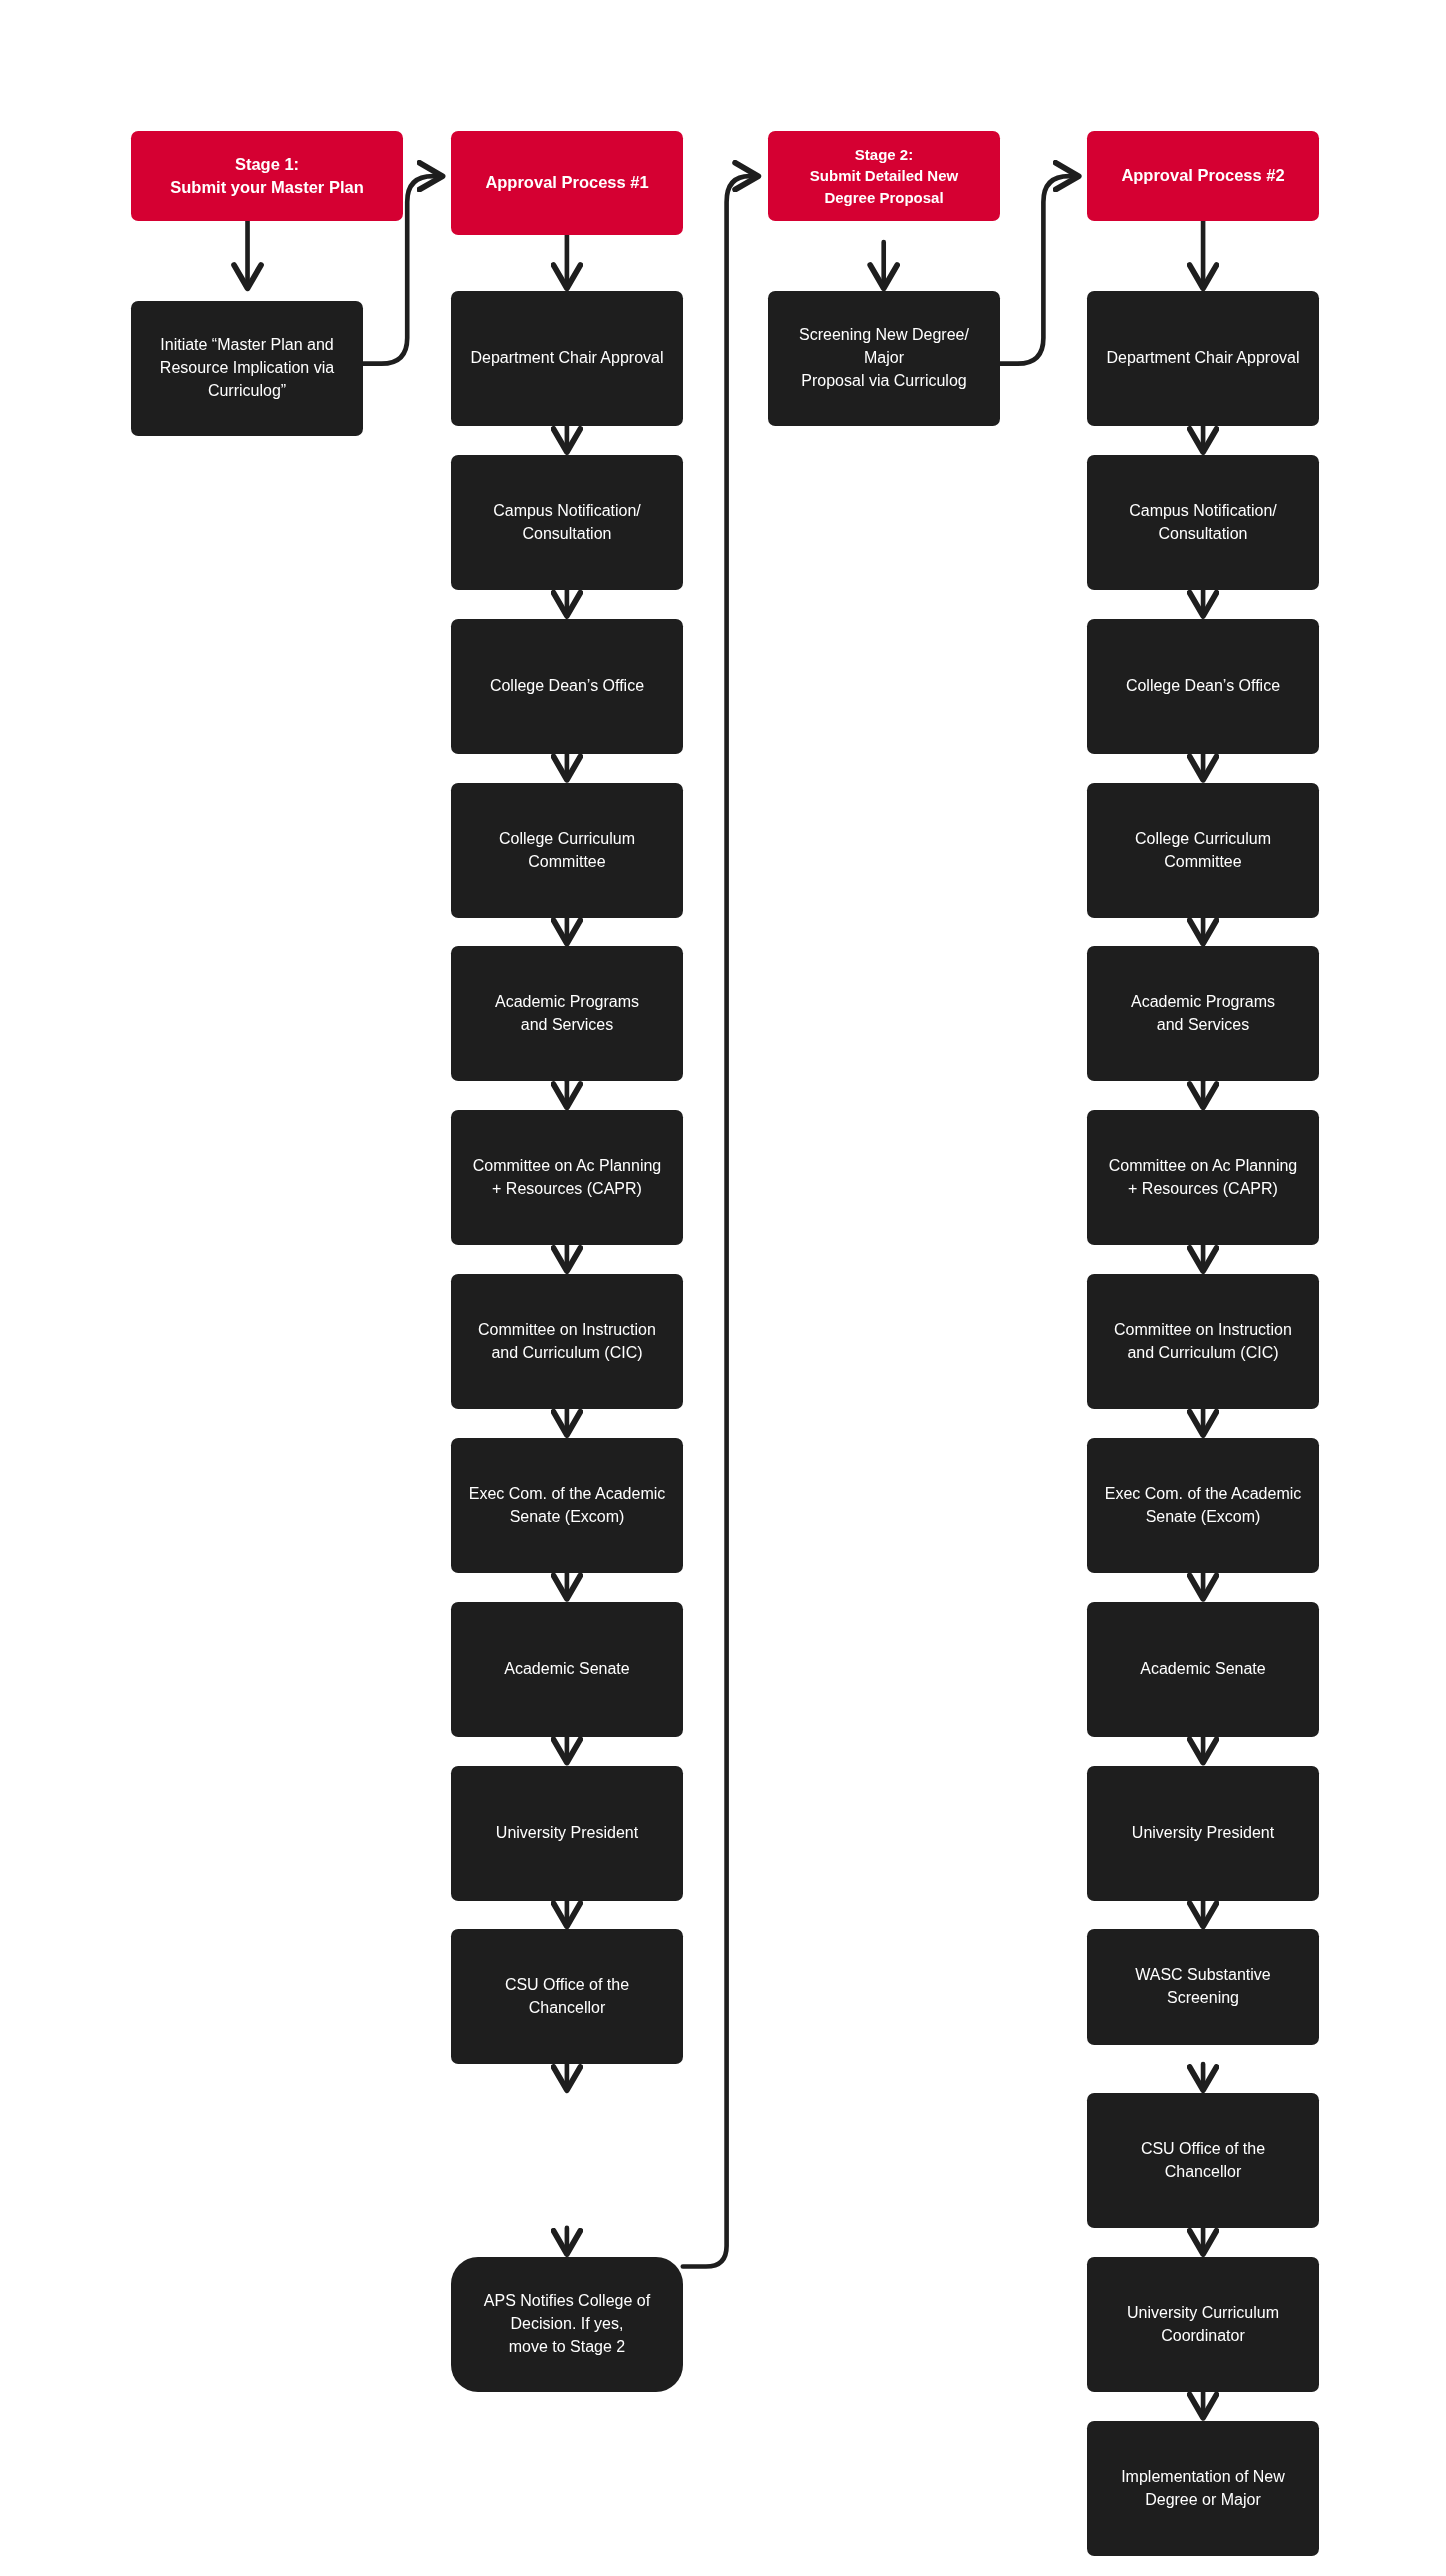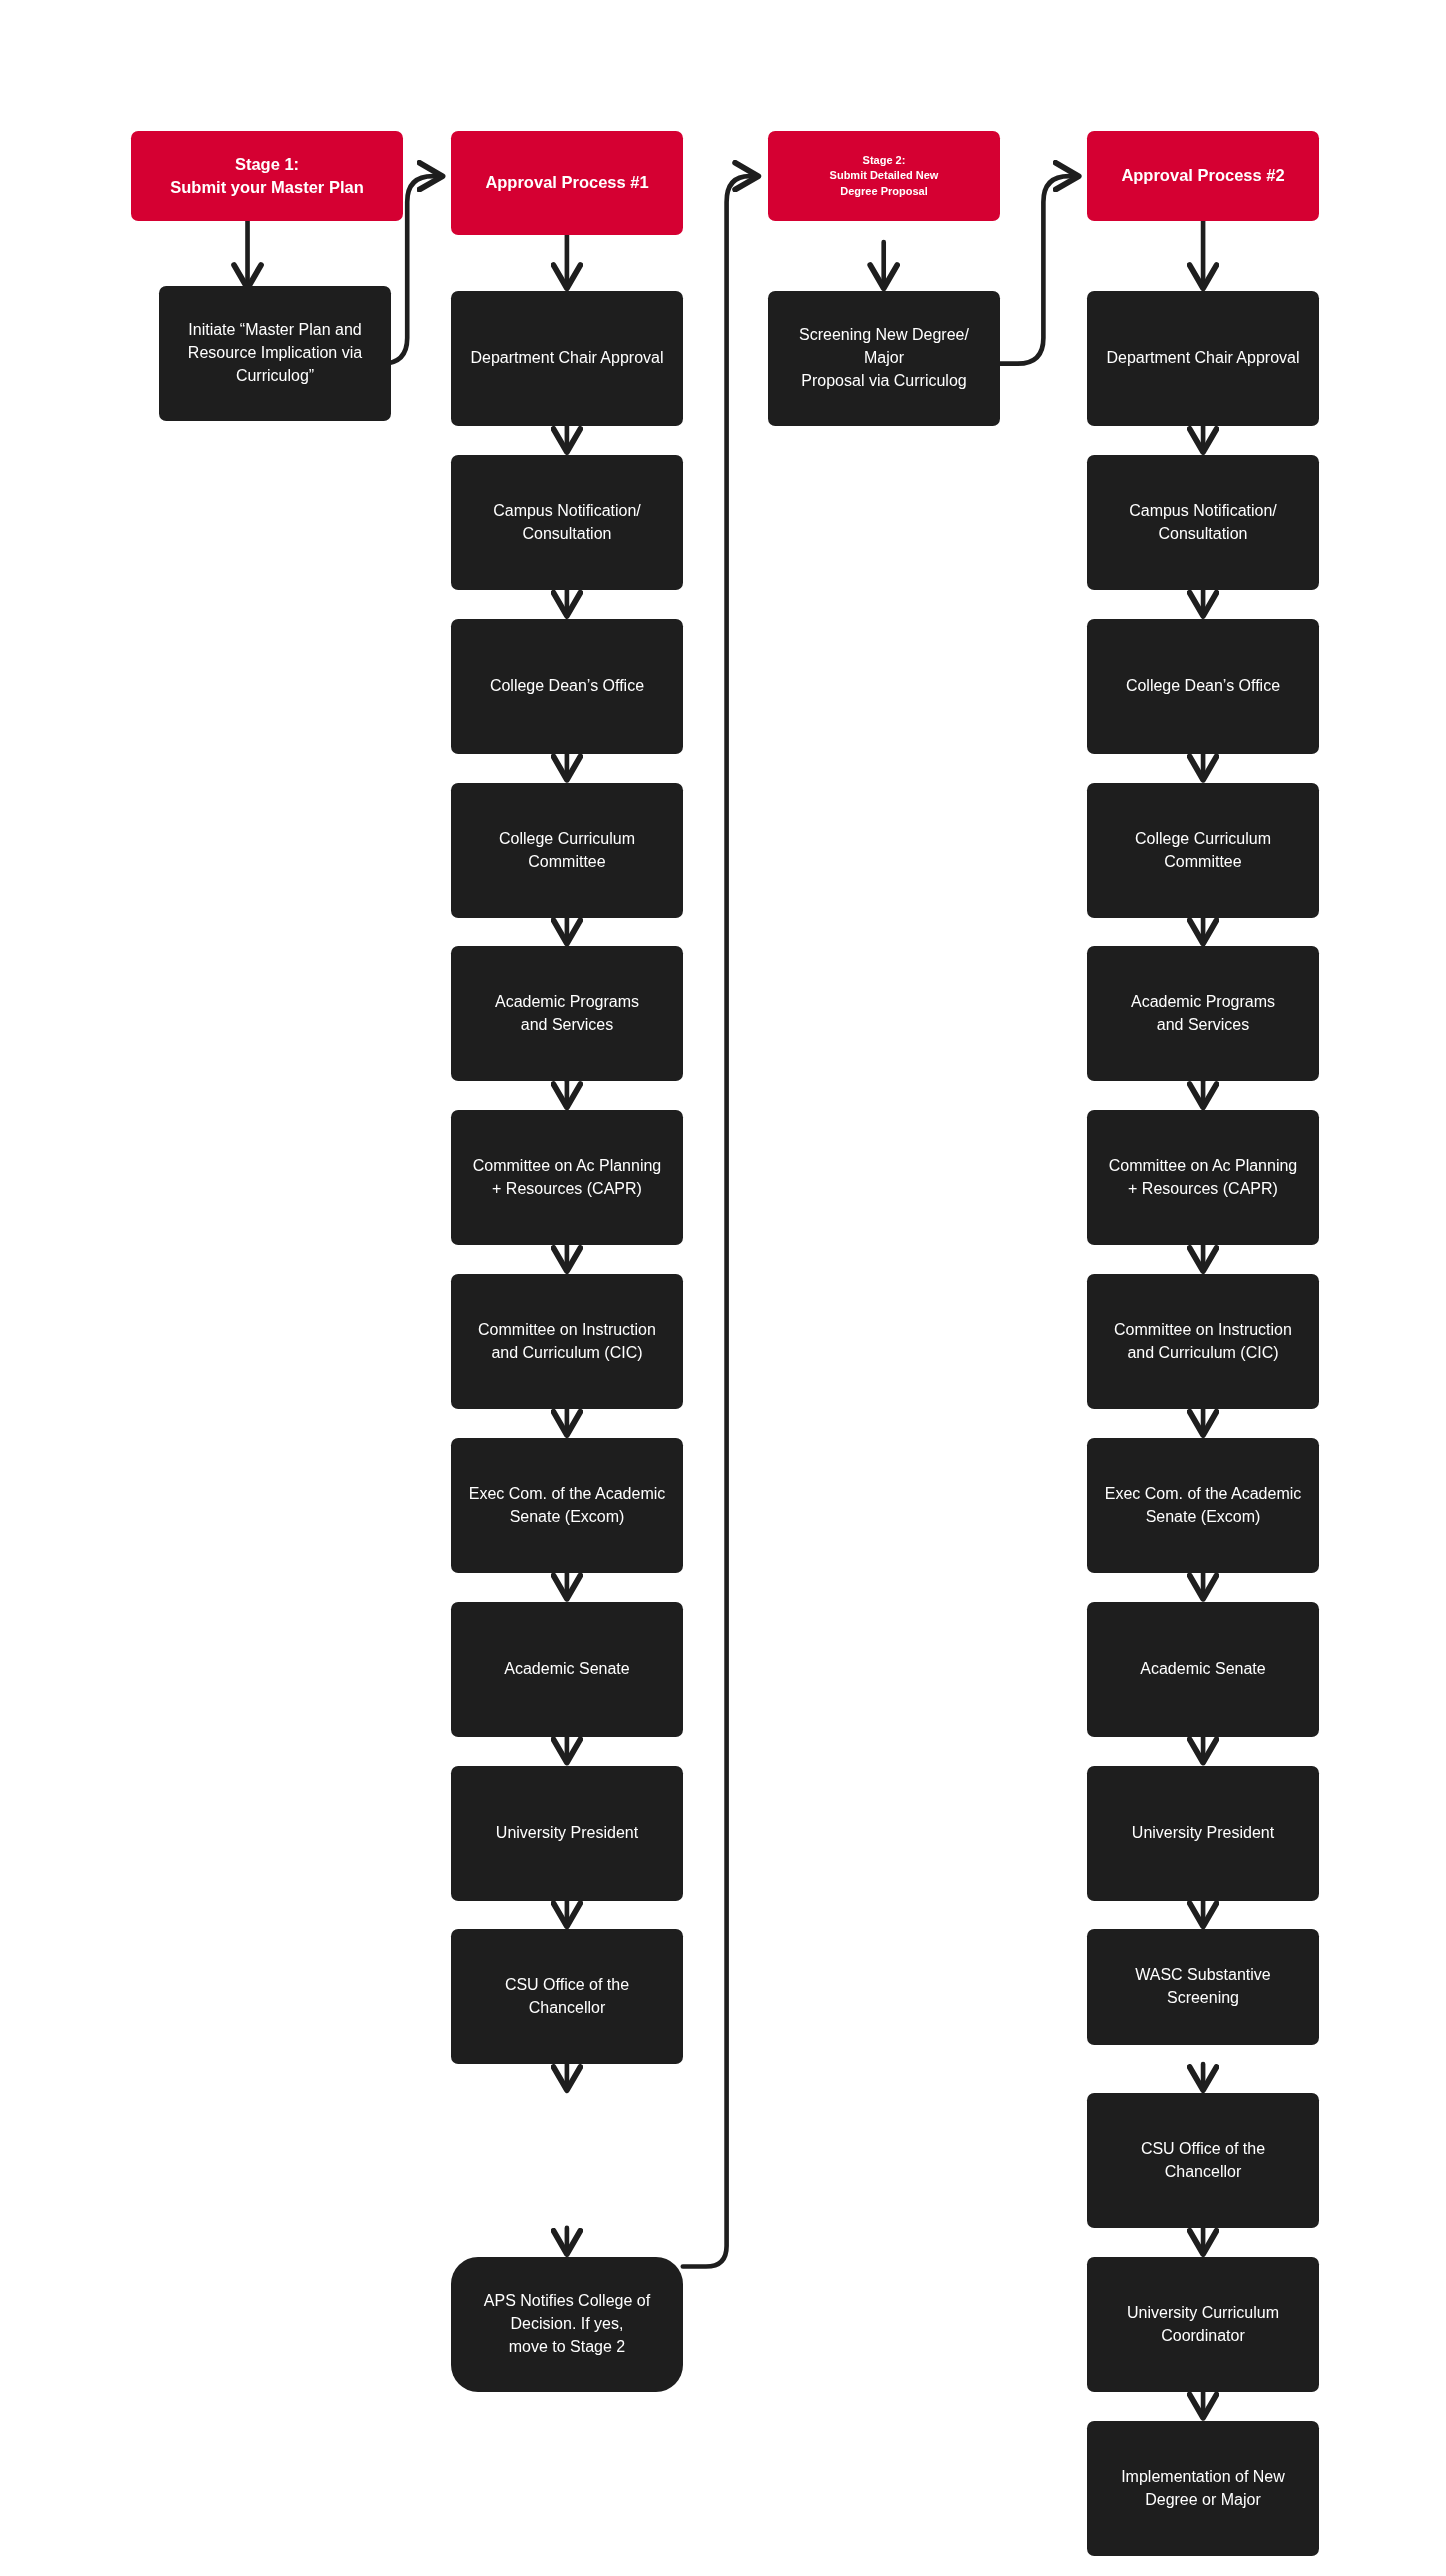--- a/index.html
+++ b/index.html
@@ -85,21 +85,21 @@
       <path d="M 1325 4400 L 1370 4400 Q 1410 4400 1410 4360 L 1410 392 Q 1410 342 1455 342 L 1468 342"></path>
 
       <path d="M 1940 706 L 1975 706 Q 2025 706 2025 656 L 2025 392 Q 2025 342 2075 342 L 2090 342"></path>
     </g>
   </svg>
 
   <div class="node stage" style="left:131px;top:131px;width:272px;height:90px;">
     <span class="label">Stage 1:
 Submit your Master Plan</span>
   </div>
-  <div class="node step" style="left:131px;top:286px;width:232px;height:135px;margin-left:28px;">
+  <div class="node step" style="left:131px;top:301px;width:232px;height:135px;">
     <span class="label">Initiate “Master Plan and Resource Implication via Curriculog”</span>
   </div>
 
   <div class="node stage" style="left:451px;top:131px;width:232px;height:104px;">
     <span class="label">Approval Process #1</span>
   </div>
 
   <div class="node step" style="left:451px;top:291px;width:232px;height:135px;">
     <span class="label">Department Chair Approval</span>
   </div>
@@ -139,21 +139,21 @@
   <div class="node step" style="left:451px;top:1929px;width:232px;height:135px;">
     <span class="label">CSU Office of the
 Chancellor</span>
   </div>
   <div class="node step" style="left:451px;top:2257px;width:232px;height:135px;border-radius:27px;">
     <span class="label">APS Notifies College of
 Decision. If yes,
 move to Stage 2</span>
   </div>
 
-  <div class="node stage" style="left:768px;top:131px;width:232px;height:90px;font-size:11px;">
+  <div class="node stage" style="left:768px;top:131px;width:232px;height:90px;font-size:15px;">
     <span class="label">Stage 2:
 Submit Detailed New
 Degree Proposal</span>
   </div>
   <div class="node step" style="left:768px;top:291px;width:232px;height:135px;">
     <span class="label">Screening New Degree/ Major
 Proposal via Curriculog</span>
   </div>
 
   <div class="node stage" style="left:1087px;top:131px;width:232px;height:90px;text-align:center;">

